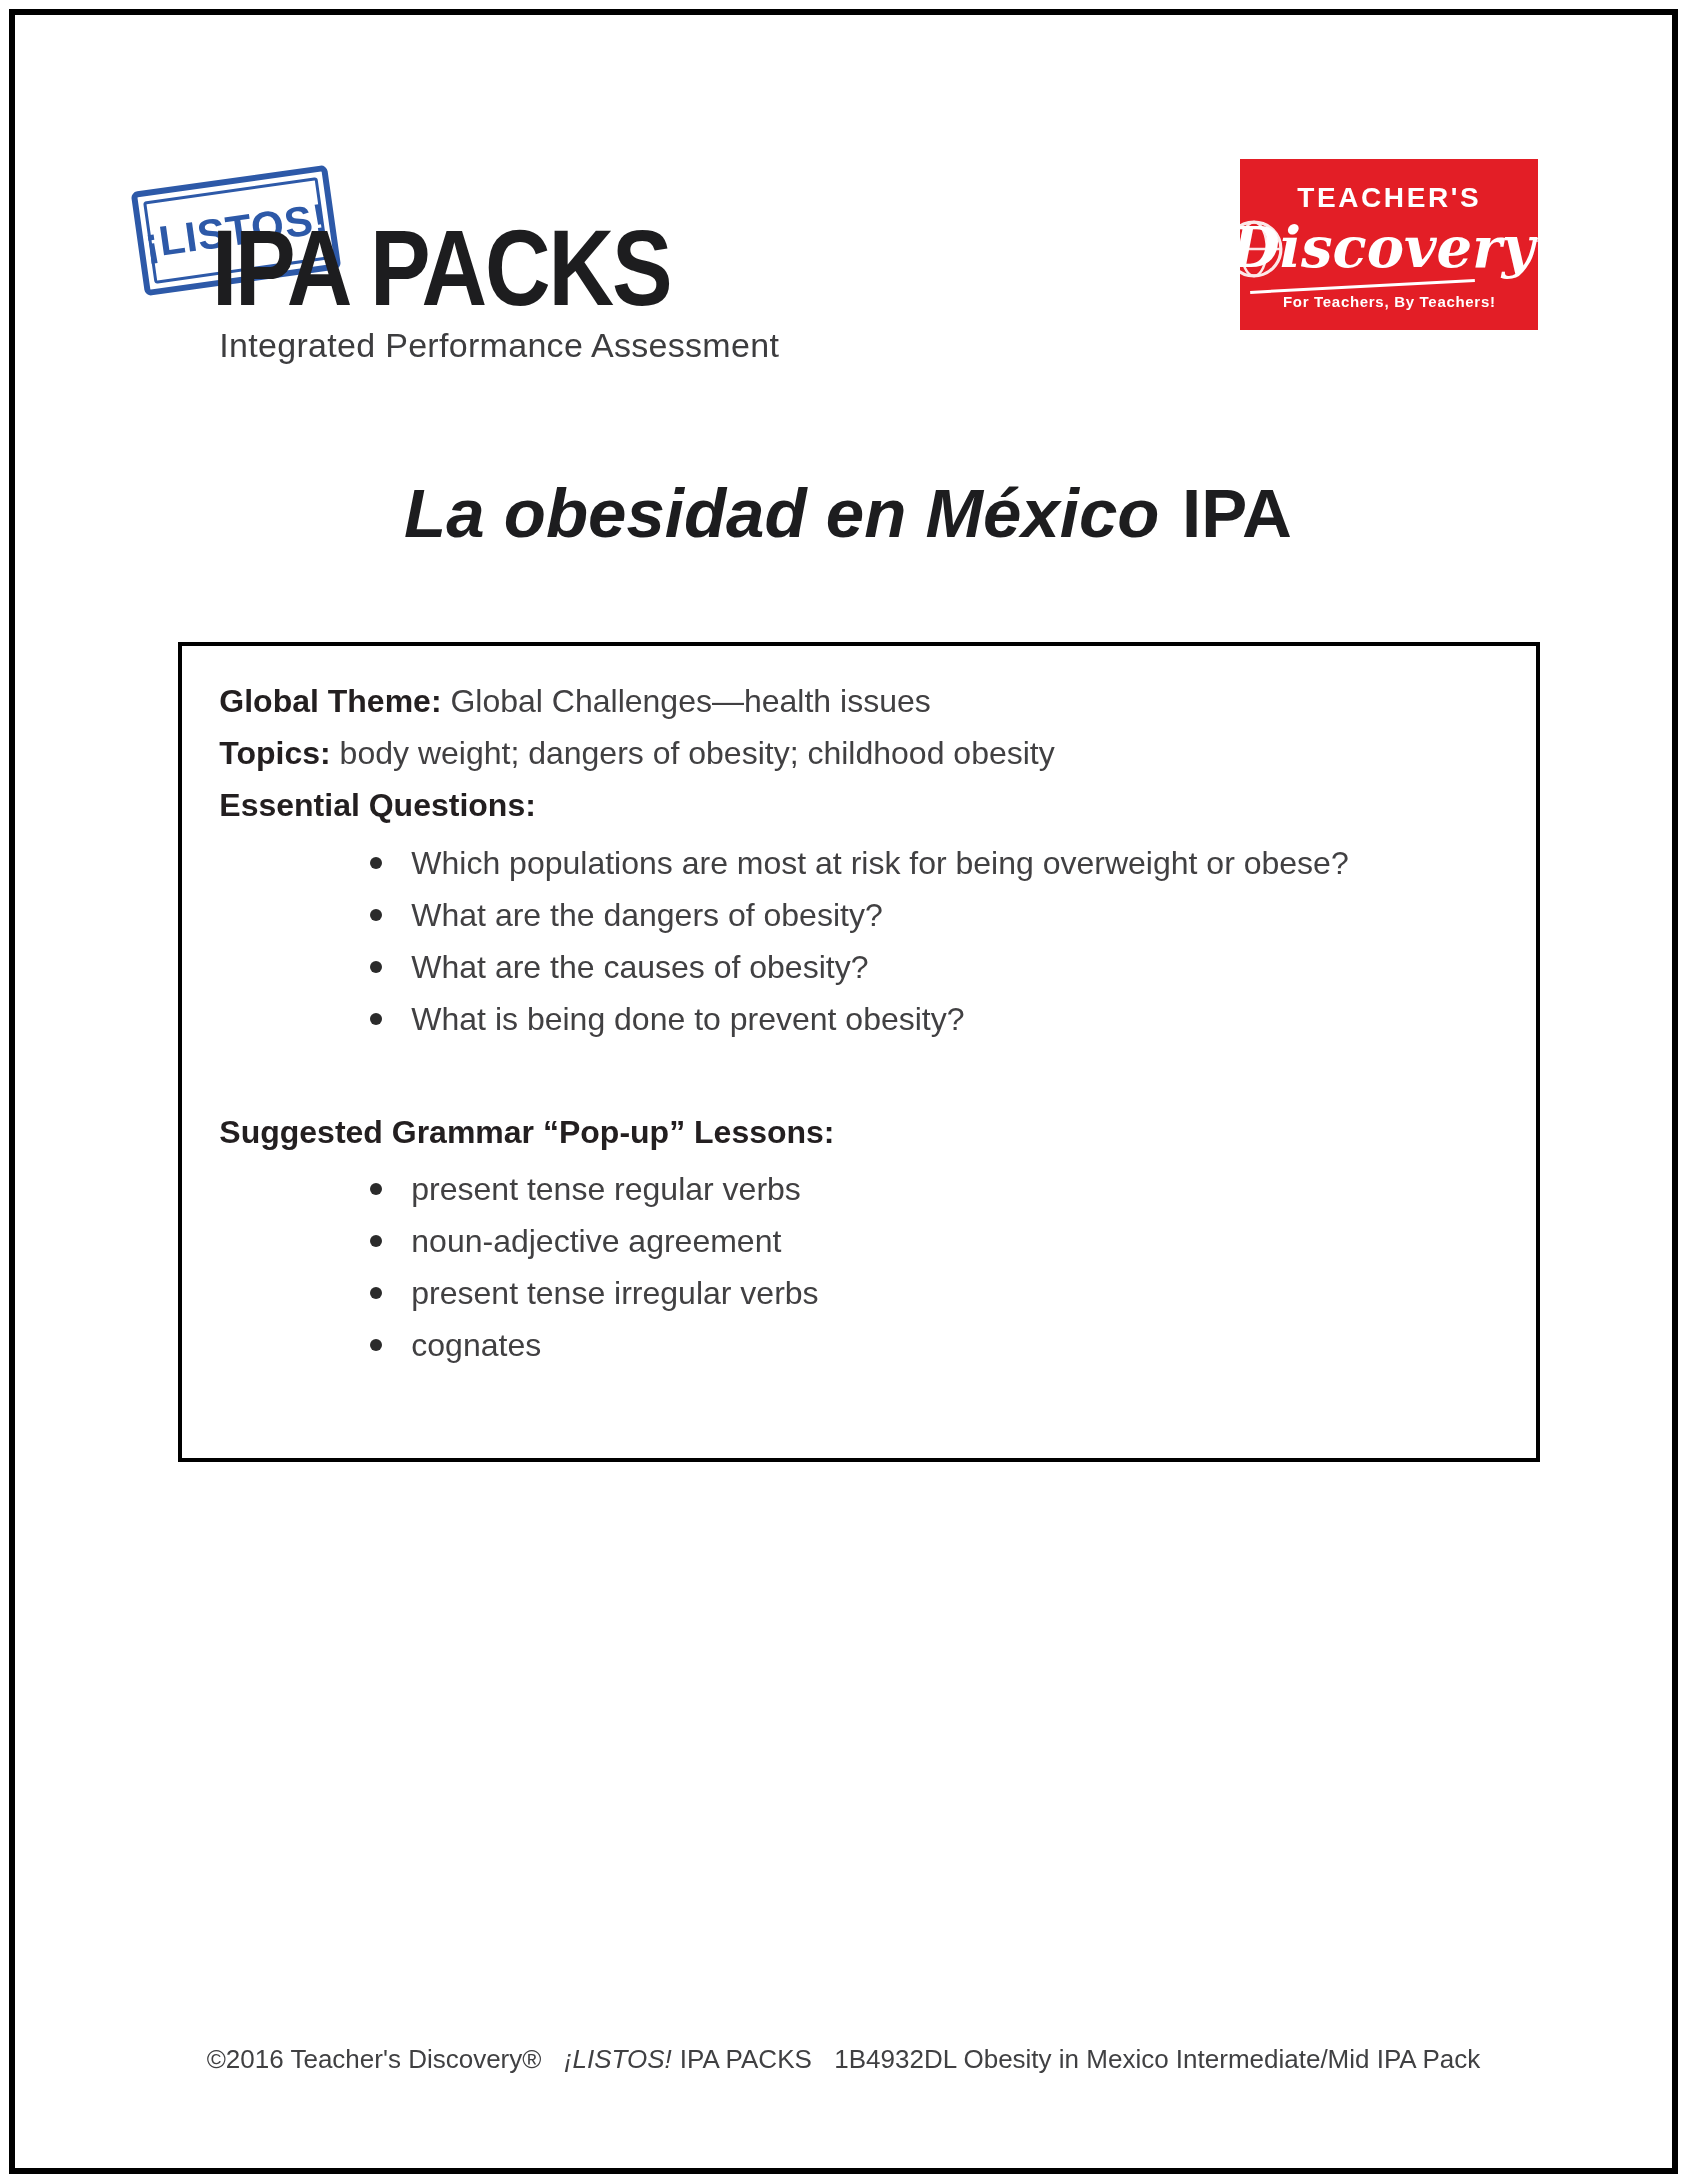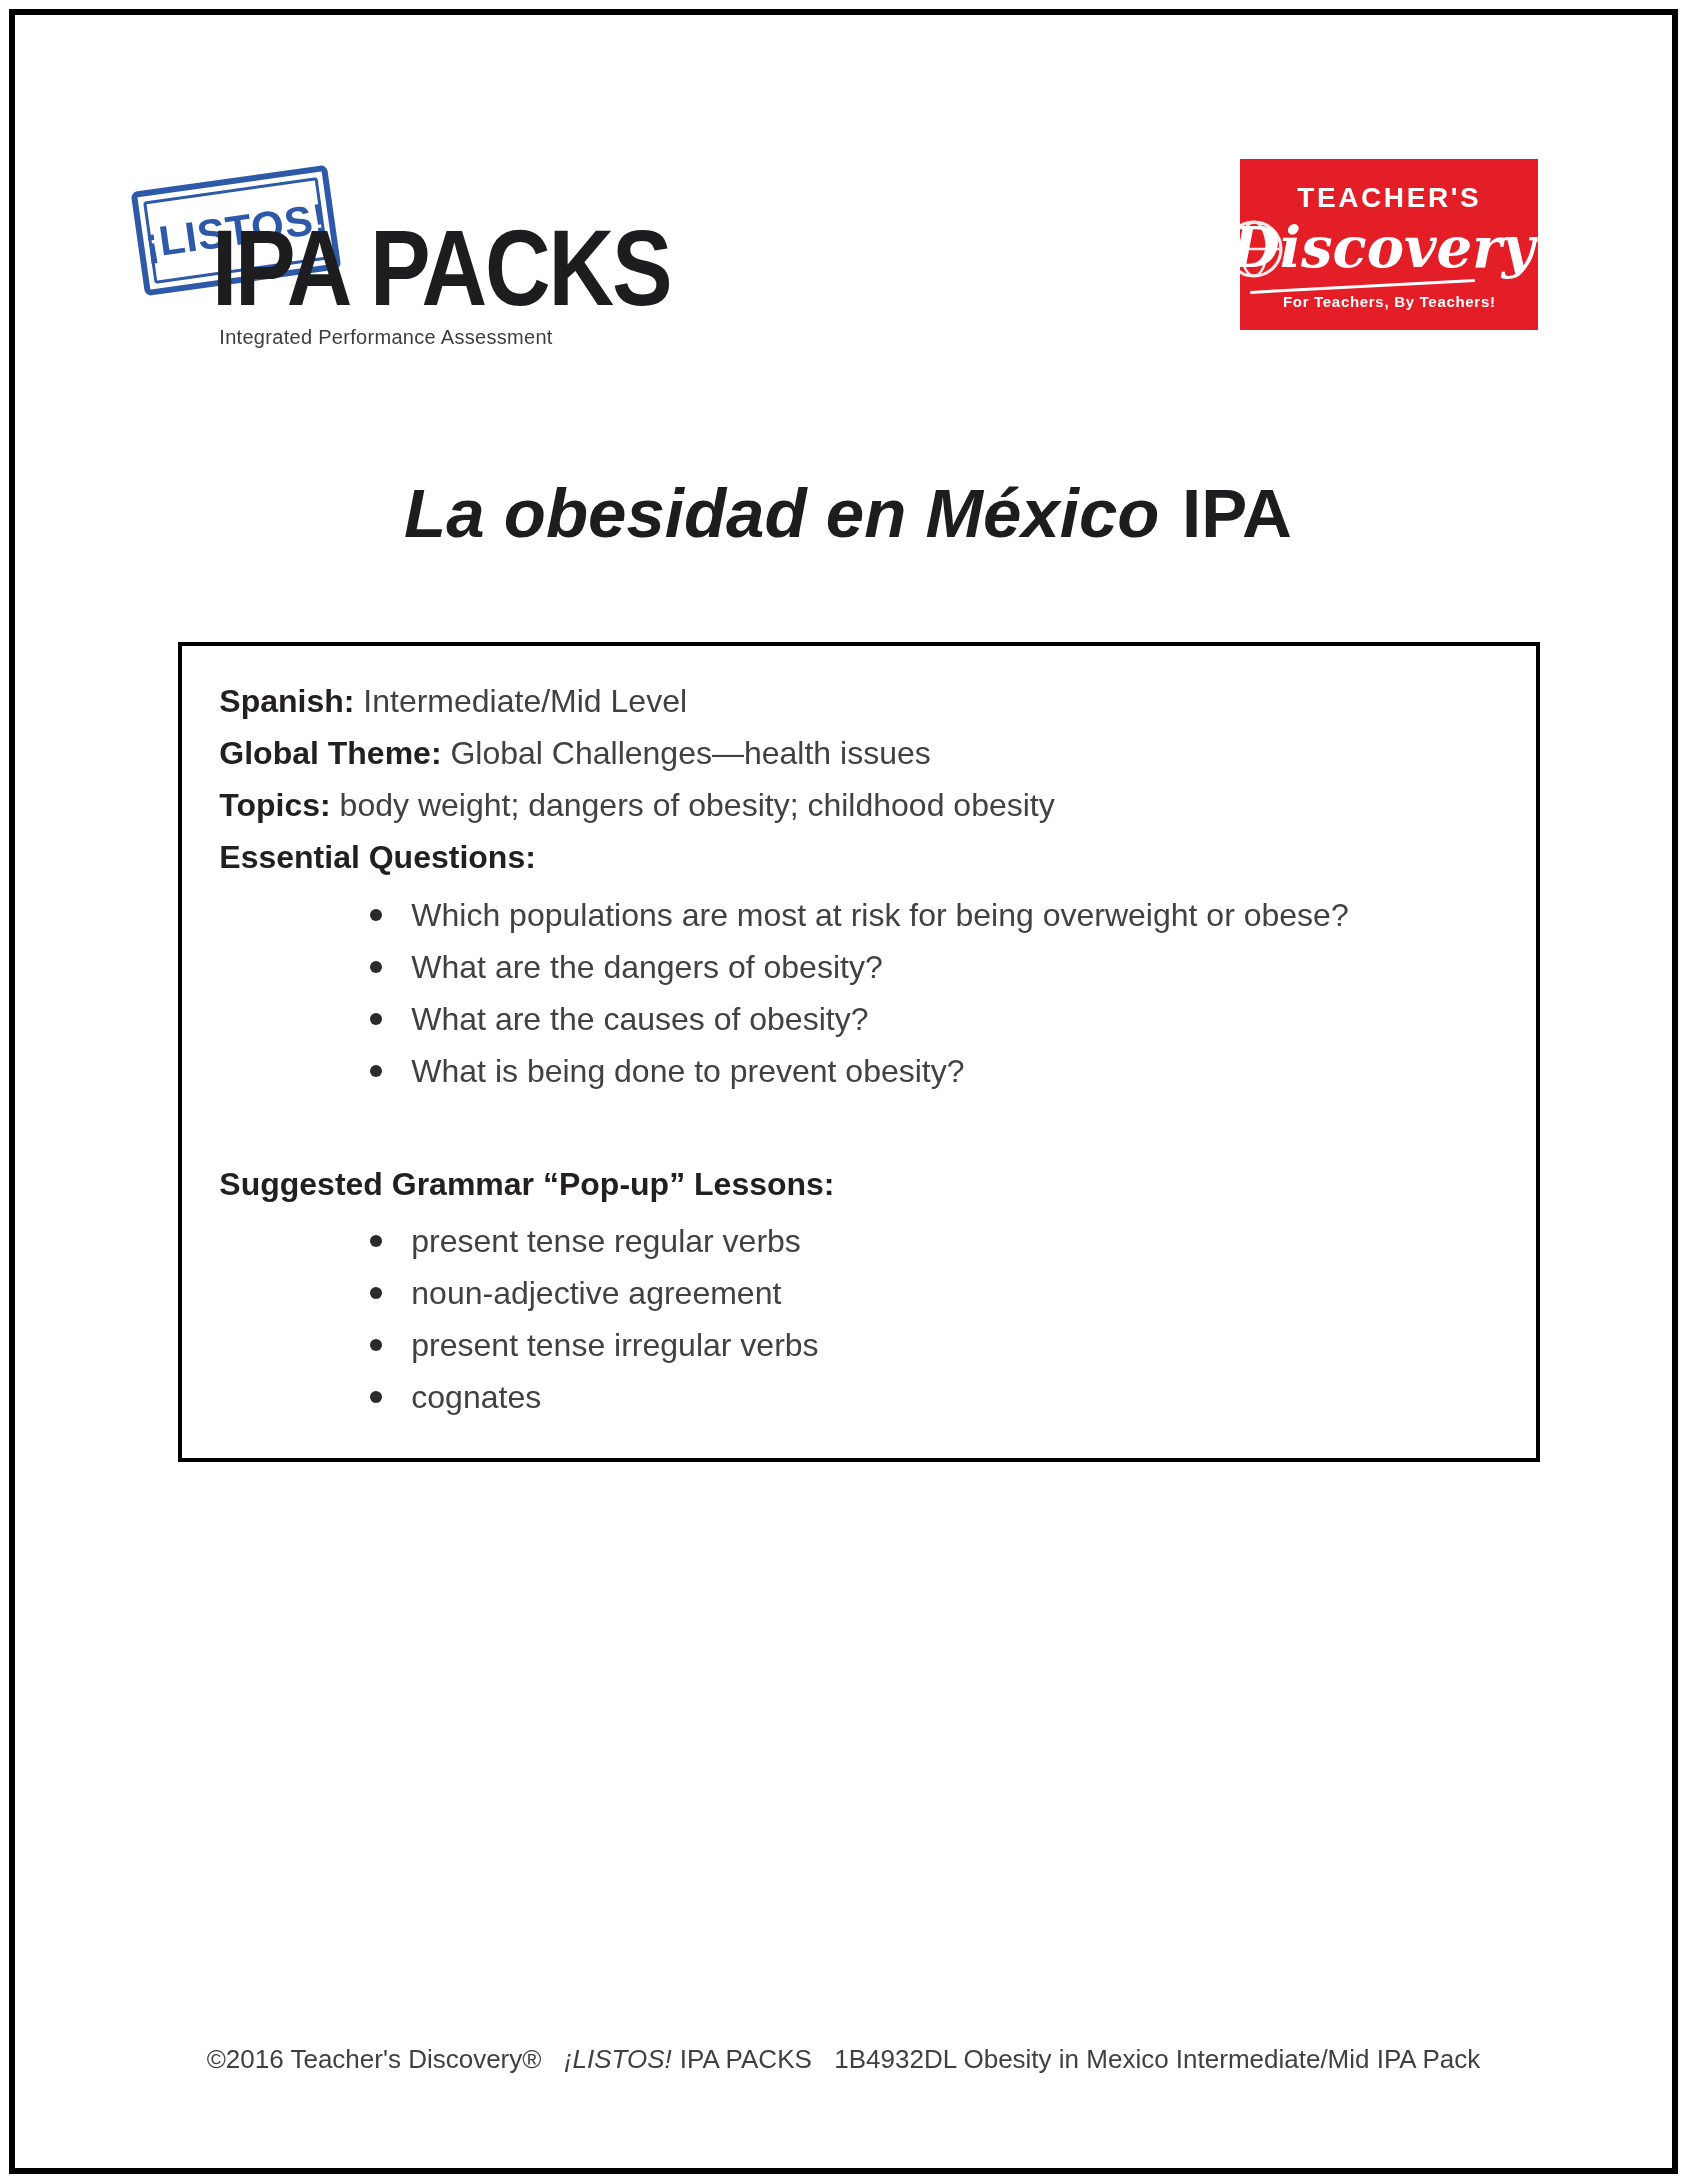--- a/index.html
+++ b/index.html
@@ -34,21 +34,21 @@
   }
   .product-name {
     position:absolute; left:197px; top:200px;
     font-size:107px; font-weight:bold; letter-spacing:-2.6px;
     line-height:1; color:#1d1d1f;
     transform:scaleX(.85); transform-origin:left top;
     z-index:2; white-space:nowrap;
   }
   .product-subtitle {
     position:absolute; left:204px; top:311px;
-    font-size:20px; color:#3d3d3f; letter-spacing:0.3px; white-space:nowrap;
+    font-size:34px; color:#3d3d3f; letter-spacing:0.3px; white-space:nowrap;
   }
 
   
   .td-logo {
     position:absolute; left:1225px; top:144px;
     width:298px; height:171px;
     background:#e31e26; color:#fff;
     display:flex; flex-direction:column; align-items:center; justify-content:center;
     text-align:center; padding-top:2.6px;
   }
@@ -131,21 +131,20 @@
     </div>
     <div class="td-tagline">For Teachers, By Teachers!</div>
   </div>
 
   <h1 class="doc-title">
     <em>La obesidad en México</em>
     <span class="title-regular">IPA</span>
   </h1>
 
   <section class="info-box">
-    <p class="row"><b>Spanish:</b> <span>Intermediate/Mid Level</span></p>
     <p class="row"><b>Global Theme:</b> <span>Global Challenges—health issues</span></p>
     <p class="row"><b>Topics:</b> <span>body weight; dangers of obesity; childhood obesity</span></p>
 
     <p class="row"><b>Essential Questions:</b></p>
     <ul class="bullet-list">
       <li>Which populations are most at risk for being overweight or obese?</li>
       <li>What are the dangers of obesity?</li>
       <li>What are the causes of obesity?</li>
       <li>What is being done to prevent obesity?</li>
     </ul>

